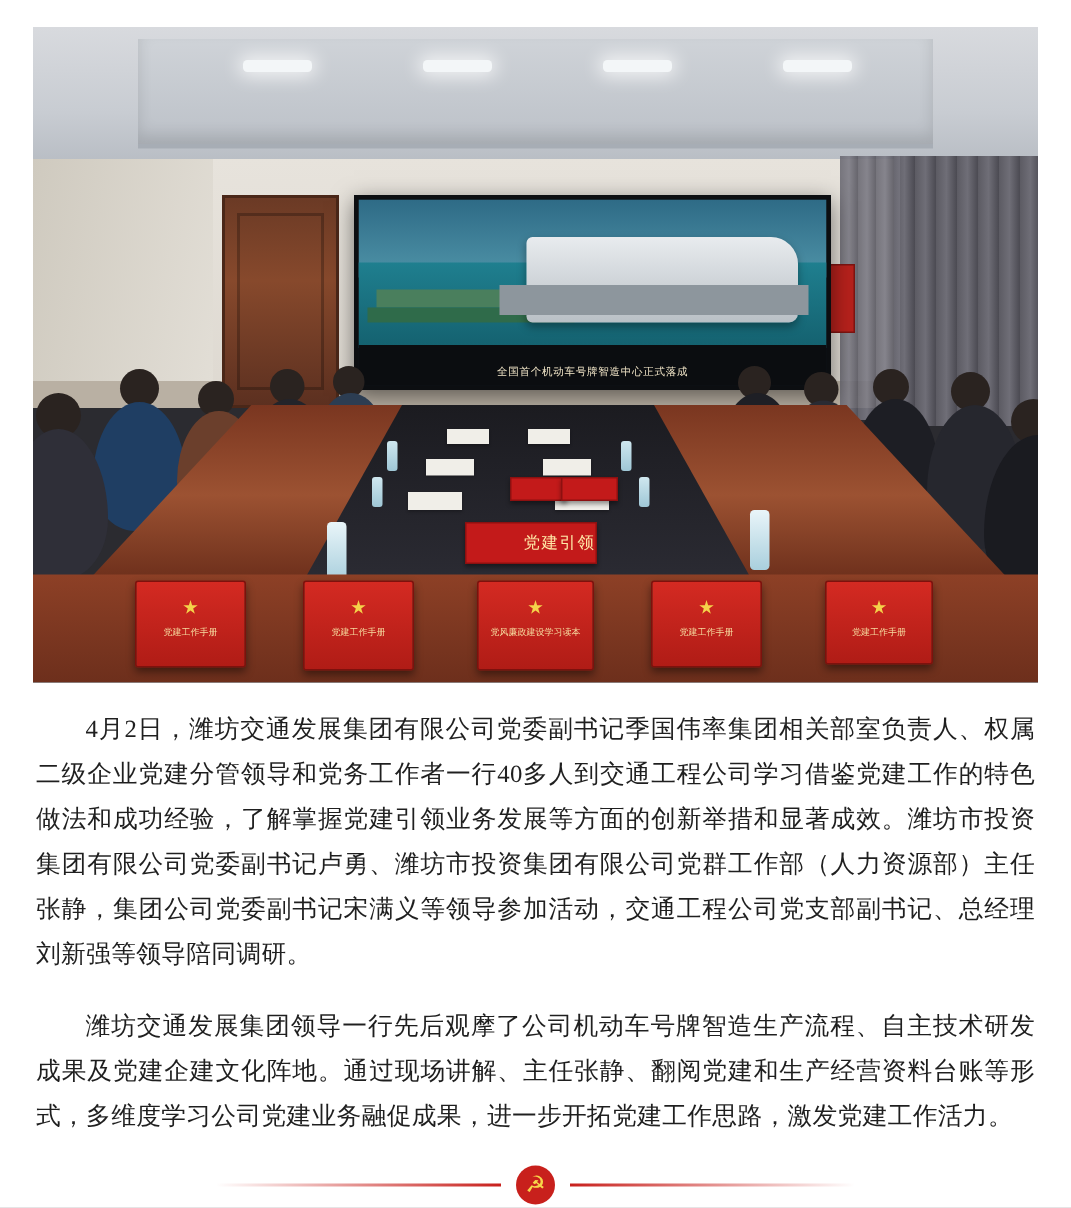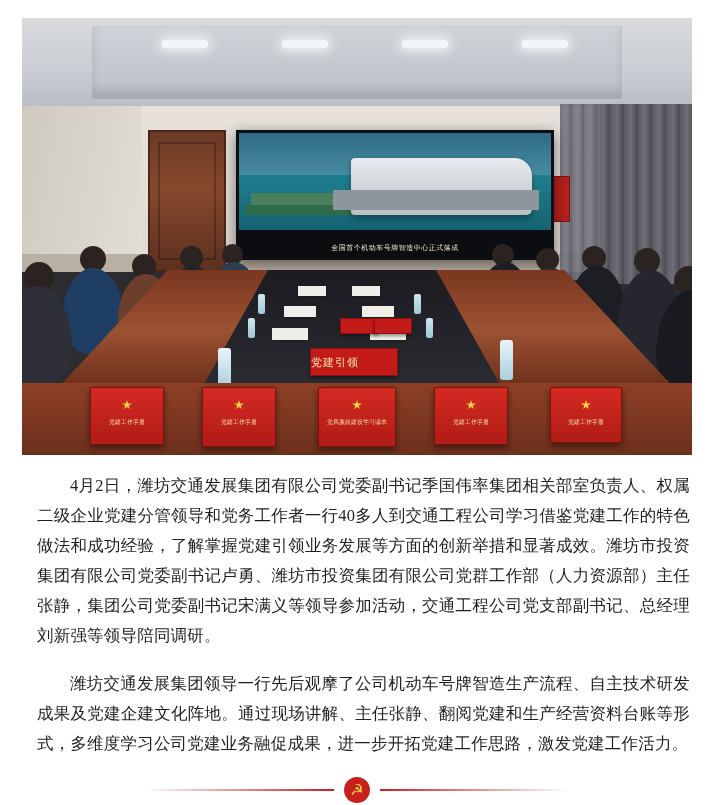--- a/index.html
+++ b/index.html
@@ -166,21 +166,21 @@
   .placard {
     position: absolute;
     background: #c31a1a;
     border: 1px solid #8d1010;
     box-shadow: 0 2px 3px rgba(0,0,0,0.4);
   }
   .placard-main {
     left: 288px; top: 330px; width: 86px; height: 26px;
     color: #ffe9a8;
     font-size: 11px;
-    text-align: left;
+    text-align: right;
     line-height: 26px;
     letter-spacing: 1px;
     font-family: Liberation Serif, serif;
   }
   .paper {
     position: absolute;
     background: #f0eee8;
     box-shadow: 0 1px 2px rgba(0,0,0,0.3);
   }
   .bottle {
@@ -236,21 +236,21 @@
 
   
   .article {
     padding: 16px 24px 0 24px;
   }
   .para {
     font-size: 16.5px;
     line-height: 30px;
     text-align: justify;
     text-indent: 2em;
-    margin: 0 0 18px 13px;
+    margin: 0 0 18px 0;
     color: #1f1f1f;
     letter-spacing: 0.2px;
     font-family: "Liberation Serif", "DejaVu Serif", serif;
   }
 
   
   .divider {
     position: absolute;
     left: 0; right: 0; bottom: 16px;
     height: 34px;

